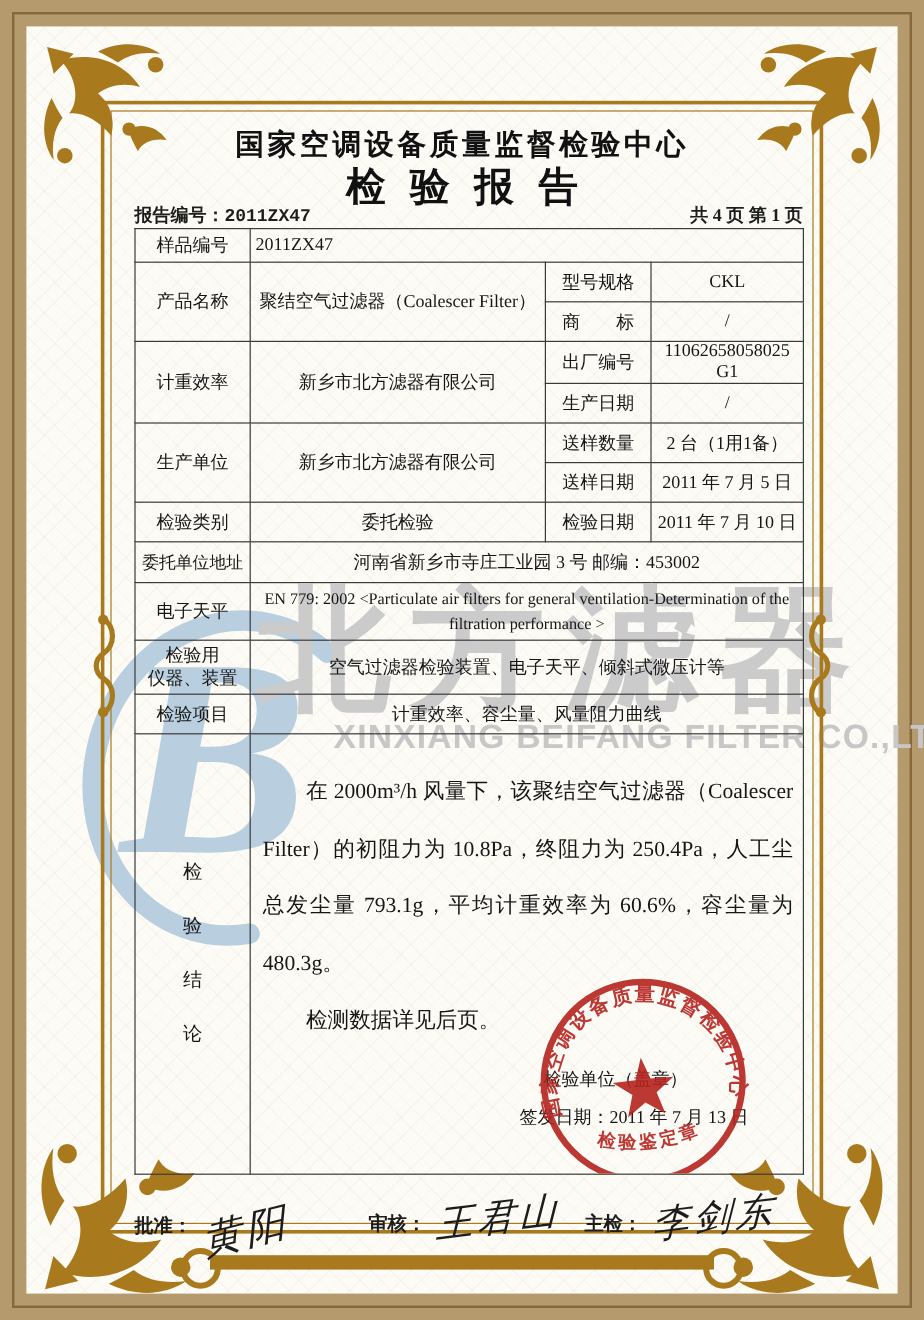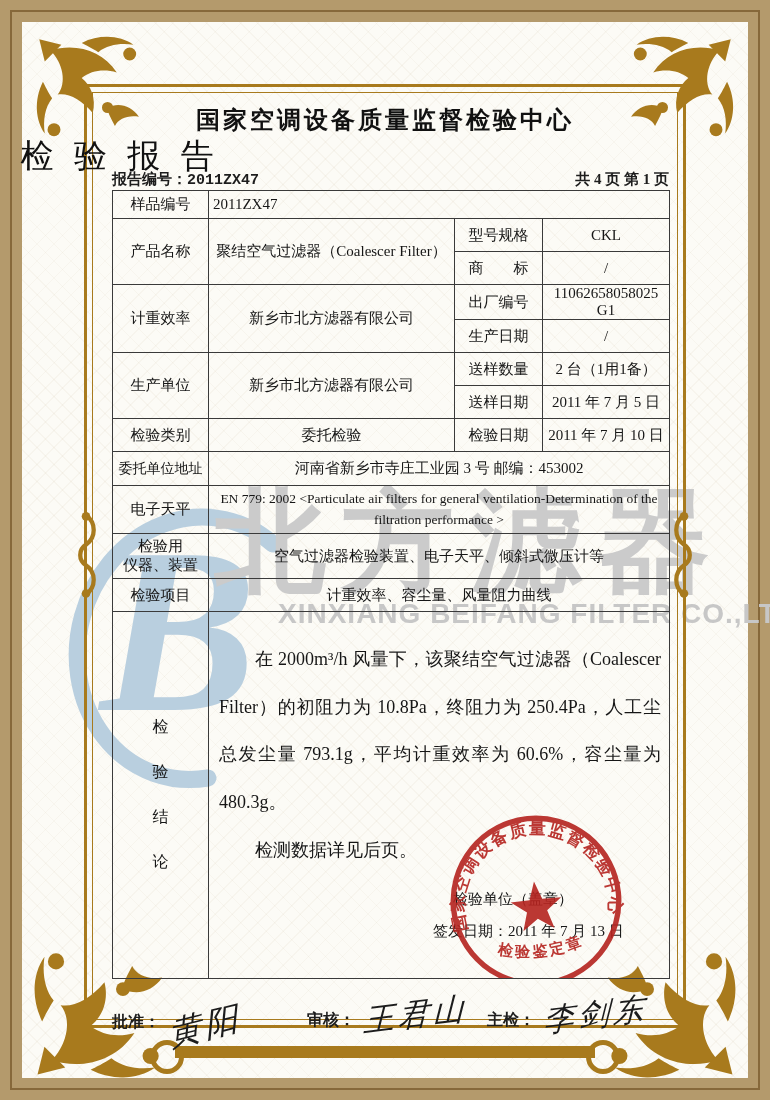--- a/index.html
+++ b/index.html
@@ -39,22 +39,22 @@
     font-size:112px;letter-spacing:16px;color:#cbcbcb;line-height:1;
   }
   .wm-en{
     left:278px;top:598px;white-space:nowrap;
     font-family:"Liberation Sans","DejaVu Sans",sans-serif;font-weight:bold;
     font-size:28px;letter-spacing:1px;color:#c7c7c7;
   }
   
   .org-title{position:absolute;left:0;right:0;top:104px;text-align:center;z-index:4;
     font-family:"Liberation Sans","DejaVu Sans",sans-serif;font-weight:bold;font-size:24px;letter-spacing:3px;color:#111;}
-  .doc-title{position:absolute;left:0;right:0;top:134px;text-align:left;z-index:4;
-    font-family:"Liberation Sans","DejaVu Sans",sans-serif;font-weight:normal;font-size:33px;
+  .doc-title{position:absolute;left:0;right:0;top:134px;text-align:center;z-index:4;
+    font-family:"Liberation Sans","DejaVu Sans",sans-serif;font-weight:bold;font-size:33px;
     letter-spacing:0.62em;text-indent:0.62em;color:#111;}
   .meta-row{position:absolute;left:112px;right:101px;top:170px;z-index:4;font-size:15px;font-weight:bold;}
   .meta-left{float:left;font-family:Liberation Mono, monospace;} .meta-right{float:right;}
   
   table.report{
     position:absolute;left:112px;top:190px;z-index:4;border-collapse:collapse;table-layout:fixed;
     width:557px;font-size:15px;color:#161616;
   }
   table.report td{border:1.6px solid #3a3a3a;padding:0 4px;background:transparent;text-align:center;vertical-align:middle;overflow:hidden;}
   td.lbl{font-weight:normal;}

